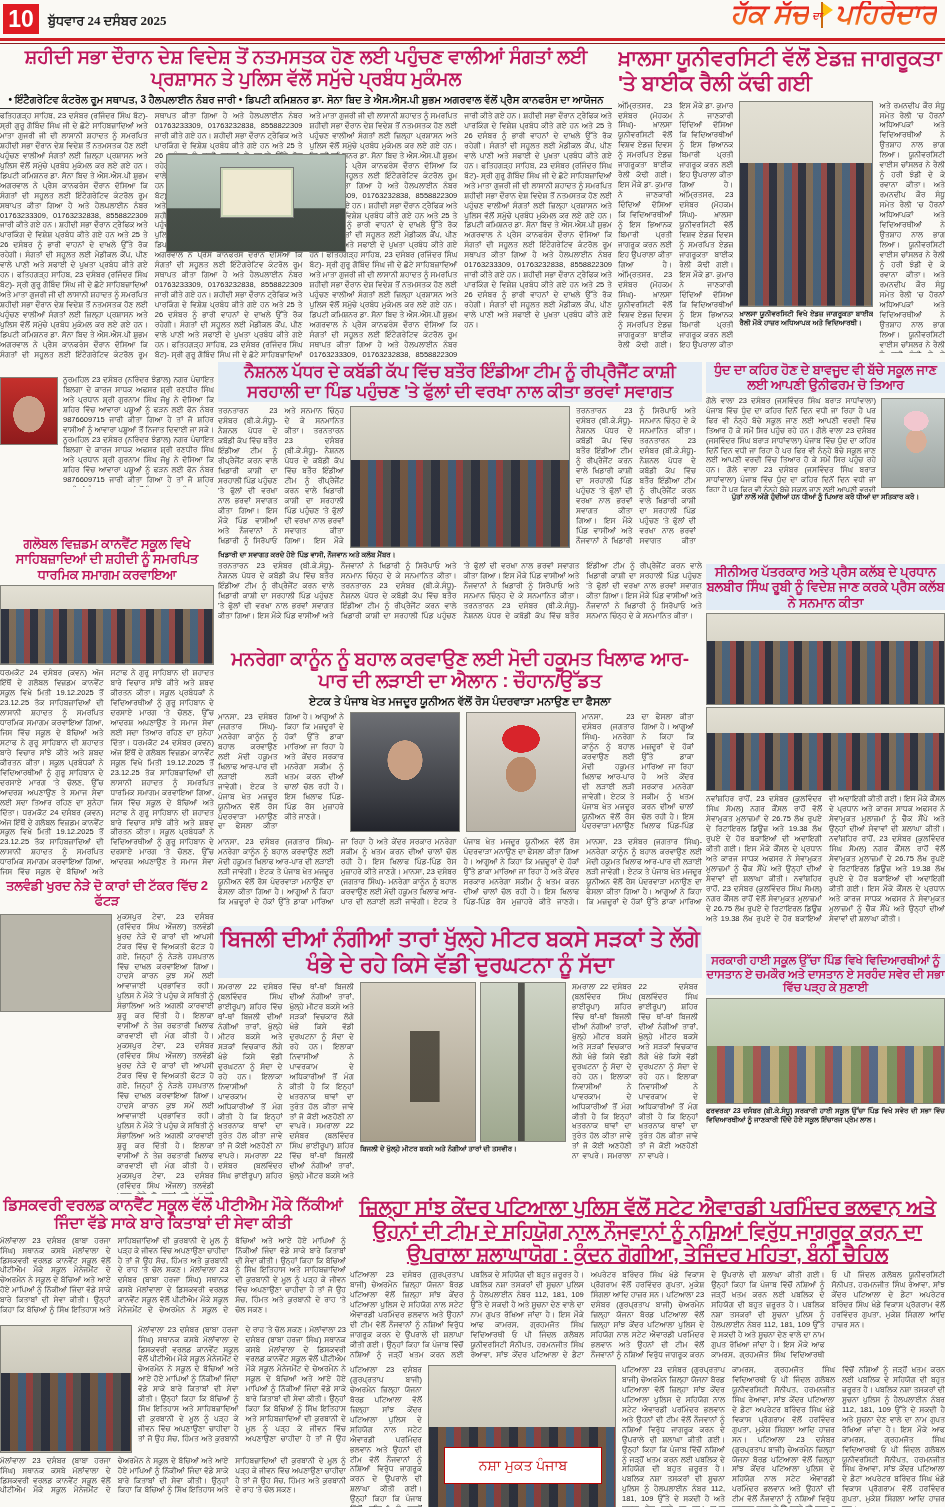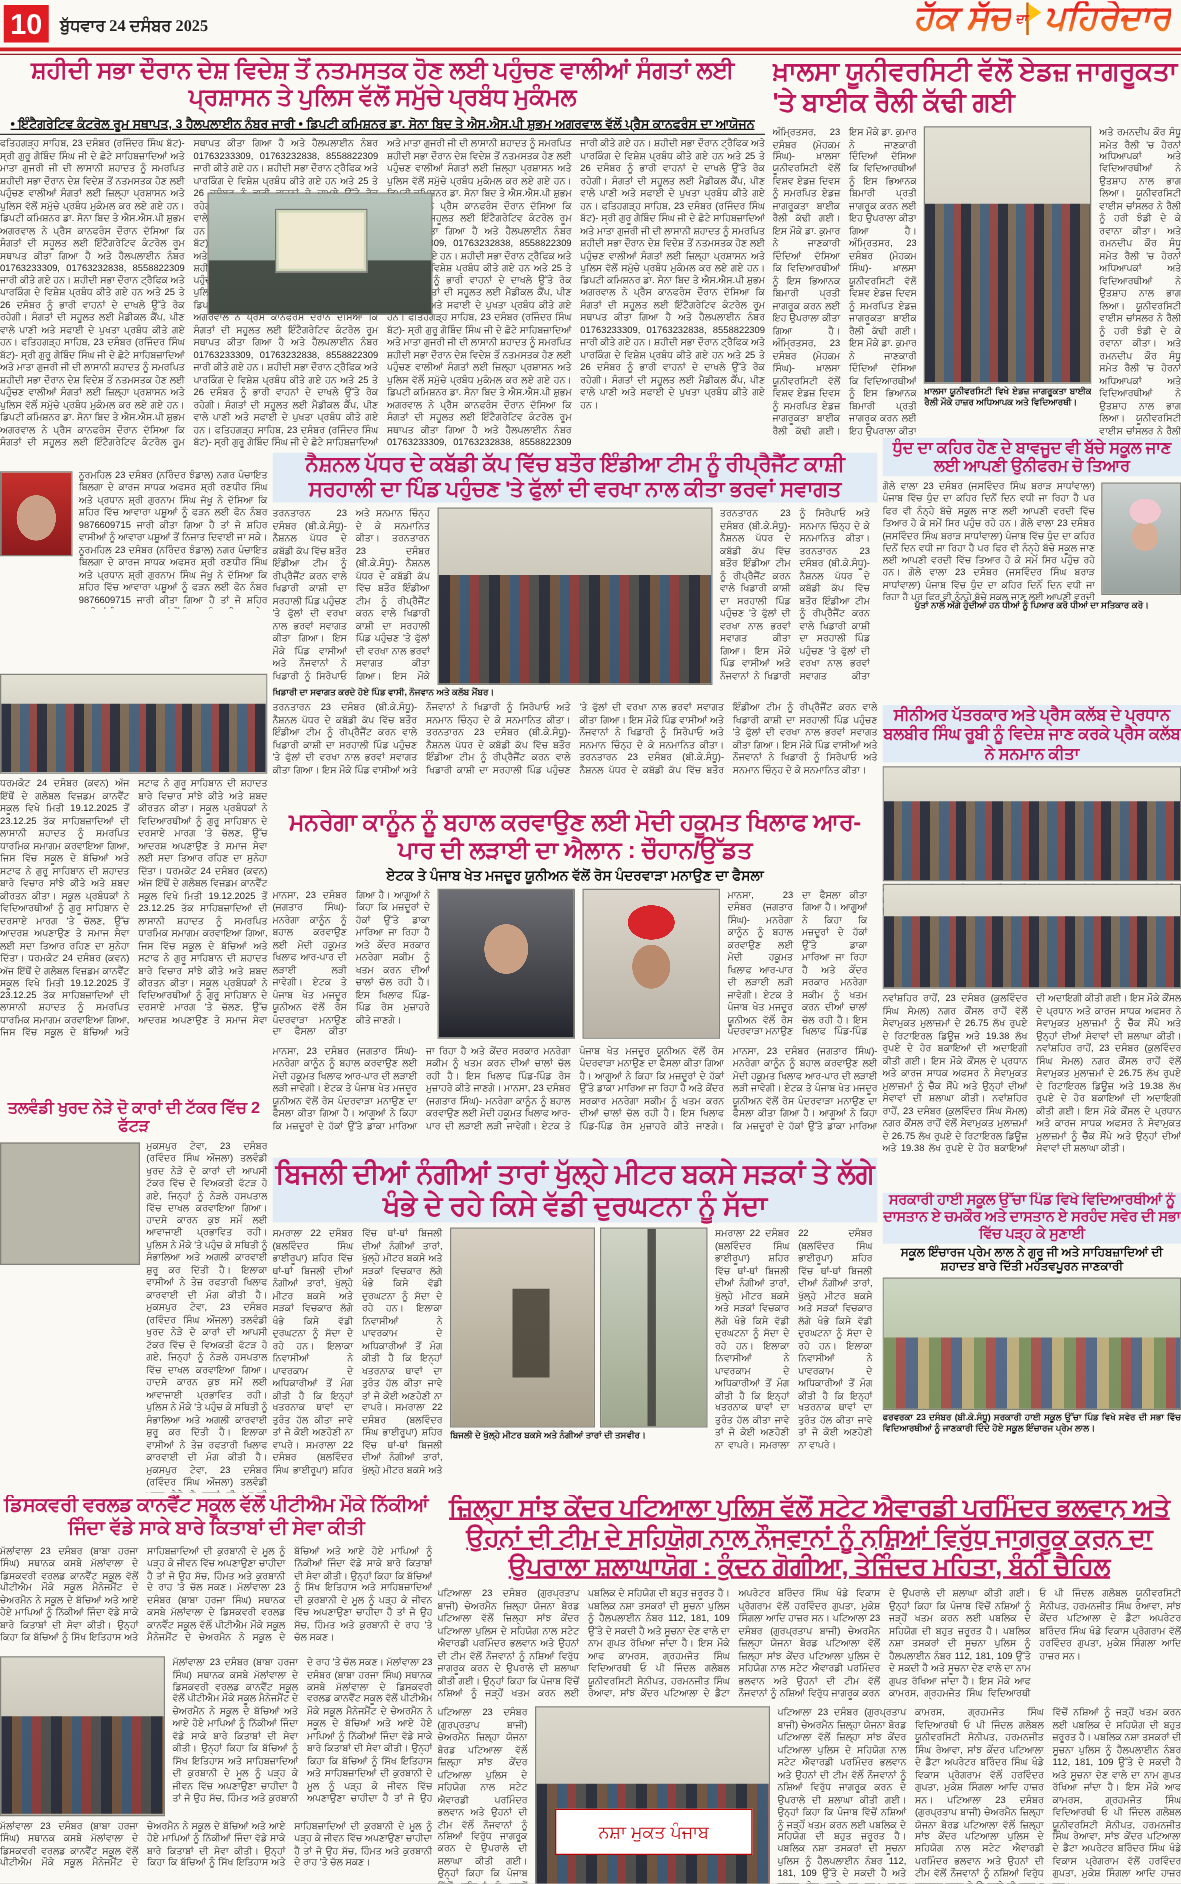--- a/index.html
+++ b/index.html
@@ -94,21 +94,21 @@
         <span class="cloth"></span>
       <span class="da">ਦਾ</span>
     </span>
     <span class="logo-grad">ਪਹਿਰੇਦਾਰ</span>
   </div>
   <div id="toprule"></div>
   <div id="toprule2"></div>
 
   <div class="art" style="left:0;top:46px;width:612px;height:320px;">
     <div class="hl" style="font-size:19px;">ਸ਼ਹੀਦੀ ਸਭਾ ਦੌਰਾਨ ਦੇਸ਼ ਵਿਦੇਸ਼ ਤੋਂ ਨਤਮਸਤਕ ਹੋਣ ਲਈ ਪਹੁੰਚਣ ਵਾਲੀਆਂ ਸੰਗਤਾਂ ਲਈ ਪ੍ਰਸ਼ਾਸਨ ਤੇ ਪੁਲਿਸ ਵੱਲੋਂ ਸਮੁੱਚੇ ਪ੍ਰਬੰਧ ਮੁਕੰਮਲ</div>
-    <div class="sub" style="font-size:10px;margin-top:3px;text-decoration:underline;">• ਇੰਟੈਗਰੇਟਿਵ ਕੰਟਰੋਲ ਰੂਮ ਸਥਾਪਤ, 3 ਹੈਲਪਲਾਈਨ ਨੰਬਰ ਜਾਰੀ • ਡਿਪਟੀ ਕਮਿਸ਼ਨਰ ਡਾ. ਸੋਨਾ ਬਿਦ ਤੇ ਐਸ.ਐਸ.ਪੀ ਸ਼ੁਭਮ ਅਗਰਵਾਲ ਵੱਲੋਂ ਪ੍ਰੈਸ ਕਾਨਫਰੰਸ ਦਾ ਆਯੋਜਨ</div>
+    <div class="sub" style="font-size:10px;margin-top:3px;">• ਇੰਟੈਗਰੇਟਿਵ ਕੰਟਰੋਲ ਰੂਮ ਸਥਾਪਤ, 3 ਹੈਲਪਲਾਈਨ ਨੰਬਰ ਜਾਰੀ • ਡਿਪਟੀ ਕਮਿਸ਼ਨਰ ਡਾ. ਸੋਨਾ ਬਿਦ ਤੇ ਐਸ.ਐਸ.ਪੀ ਸ਼ੁਭਮ ਅਗਰਵਾਲ ਵੱਲੋਂ ਪ੍ਰੈਸ ਕਾਨਫਰੰਸ ਦਾ ਆਯੋਜਨ</div>
     <div class="rule"></div>
     <div class="body cols4" style="height:272px;margin-top:2px;">ਫਤਿਹਗੜ੍ਹ ਸਾਹਿਬ, 23 ਦਸੰਬਰ (ਰਜਿੰਦਰ ਸਿੰਘ ਬੱਟ)- ਸ੍ਰੀ ਗੁਰੂ ਗੋਬਿੰਦ ਸਿੰਘ ਜੀ ਦੇ ਛੋਟੇ ਸਾਹਿਬਜ਼ਾਦਿਆਂ ਅਤੇ ਮਾਤਾ ਗੁਜਰੀ ਜੀ ਦੀ ਲਾਸਾਨੀ ਸ਼ਹਾਦਤ ਨੂੰ ਸਮਰਪਿਤ ਸ਼ਹੀਦੀ ਸਭਾ ਦੌਰਾਨ ਦੇਸ਼ ਵਿਦੇਸ਼ ਤੋਂ ਨਤਮਸਤਕ ਹੋਣ ਲਈ ਪਹੁੰਚਣ ਵਾਲੀਆਂ ਸੰਗਤਾਂ ਲਈ ਜ਼ਿਲ੍ਹਾ ਪ੍ਰਸ਼ਾਸਨ ਅਤੇ ਪੁਲਿਸ ਵੱਲੋਂ ਸਮੁੱਚੇ ਪ੍ਰਬੰਧ ਮੁਕੰਮਲ ਕਰ ਲਏ ਗਏ ਹਨ। ਡਿਪਟੀ ਕਮਿਸ਼ਨਰ ਡਾ. ਸੋਨਾ ਬਿਦ ਤੇ ਐਸ.ਐਸ.ਪੀ ਸ਼ੁਭਮ ਅਗਰਵਾਲ ਨੇ ਪ੍ਰੈਸ ਕਾਨਫਰੰਸ ਦੌਰਾਨ ਦੱਸਿਆ ਕਿ ਸੰਗਤਾਂ ਦੀ ਸਹੂਲਤ ਲਈ ਇੰਟੈਗਰੇਟਿਵ ਕੰਟਰੋਲ ਰੂਮ ਸਥਾਪਤ ਕੀਤਾ ਗਿਆ ਹੈ ਅਤੇ ਹੈਲਪਲਾਈਨ ਨੰਬਰ 01763233309, 01763232838, 8558822309 ਜਾਰੀ ਕੀਤੇ ਗਏ ਹਨ। ਸ਼ਹੀਦੀ ਸਭਾ ਦੌਰਾਨ ਟ੍ਰੈਫਿਕ ਅਤੇ ਪਾਰਕਿੰਗ ਦੇ ਵਿਸ਼ੇਸ਼ ਪ੍ਰਬੰਧ ਕੀਤੇ ਗਏ ਹਨ ਅਤੇ 25 ਤੇ 26 ਦਸੰਬਰ ਨੂੰ ਭਾਰੀ ਵਾਹਨਾਂ ਦੇ ਦਾਖਲੇ ਉੱਤੇ ਰੋਕ ਰਹੇਗੀ। ਸੰਗਤਾਂ ਦੀ ਸਹੂਲਤ ਲਈ ਮੈਡੀਕਲ ਕੈਂਪ, ਪੀਣ ਵਾਲੇ ਪਾਣੀ ਅਤੇ ਸਫਾਈ ਦੇ ਪੁਖਤਾ ਪ੍ਰਬੰਧ ਕੀਤੇ ਗਏ ਹਨ। ਫਤਿਹਗੜ੍ਹ ਸਾਹਿਬ, 23 ਦਸੰਬਰ (ਰਜਿੰਦਰ ਸਿੰਘ ਬੱਟ)- ਸ੍ਰੀ ਗੁਰੂ ਗੋਬਿੰਦ ਸਿੰਘ ਜੀ ਦੇ ਛੋਟੇ ਸਾਹਿਬਜ਼ਾਦਿਆਂ ਅਤੇ ਮਾਤਾ ਗੁਜਰੀ ਜੀ ਦੀ ਲਾਸਾਨੀ ਸ਼ਹਾਦਤ ਨੂੰ ਸਮਰਪਿਤ ਸ਼ਹੀਦੀ ਸਭਾ ਦੌਰਾਨ ਦੇਸ਼ ਵਿਦੇਸ਼ ਤੋਂ ਨਤਮਸਤਕ ਹੋਣ ਲਈ ਪਹੁੰਚਣ ਵਾਲੀਆਂ ਸੰਗਤਾਂ ਲਈ ਜ਼ਿਲ੍ਹਾ ਪ੍ਰਸ਼ਾਸਨ ਅਤੇ ਪੁਲਿਸ ਵੱਲੋਂ ਸਮੁੱਚੇ ਪ੍ਰਬੰਧ ਮੁਕੰਮਲ ਕਰ ਲਏ ਗਏ ਹਨ। ਡਿਪਟੀ ਕਮਿਸ਼ਨਰ ਡਾ. ਸੋਨਾ ਬਿਦ ਤੇ ਐਸ.ਐਸ.ਪੀ ਸ਼ੁਭਮ ਅਗਰਵਾਲ ਨੇ ਪ੍ਰੈਸ ਕਾਨਫਰੰਸ ਦੌਰਾਨ ਦੱਸਿਆ ਕਿ ਸੰਗਤਾਂ ਦੀ ਸਹੂਲਤ ਲਈ ਇੰਟੈਗਰੇਟਿਵ ਕੰਟਰੋਲ ਰੂਮ ਸਥਾਪਤ ਕੀਤਾ ਗਿਆ ਹੈ ਅਤੇ ਹੈਲਪਲਾਈਨ ਨੰਬਰ 01763233309, 01763232838, 8558822309 ਜਾਰੀ ਕੀਤੇ ਗਏ ਹਨ। ਸ਼ਹੀਦੀ ਸਭਾ ਦੌਰਾਨ ਟ੍ਰੈਫਿਕ ਅਤੇ ਪਾਰਕਿੰਗ ਦੇ ਵਿਸ਼ੇਸ਼ ਪ੍ਰਬੰਧ ਕੀਤੇ ਗਏ ਹਨ ਅਤੇ 25 ਤੇ 26 ਦਸੰਬਰ ਨੂੰ ਭਾਰੀ ਵਾਹਨਾਂ ਦੇ ਦਾਖਲੇ ਉੱਤੇ ਰੋਕ ਰਹੇਗੀ। ਸੰਗਤਾਂ ਦੀ ਸਹੂਲਤ ਲਈ ਮੈਡੀਕਲ ਕੈਂਪ, ਪੀਣ ਵਾਲੇ ਪਾਣੀ ਅਤੇ ਸਫਾਈ ਦੇ ਪੁਖਤਾ ਪ੍ਰਬੰਧ ਕੀਤੇ ਗਏ ਹਨ। ਫਤਿਹਗੜ੍ਹ ਸਾਹਿਬ, 23 ਦਸੰਬਰ (ਰਜਿੰਦਰ ਸਿੰਘ ਬੱਟ)- ਸ੍ਰੀ ਗੁਰੂ ਗੋਬਿੰਦ ਸਿੰਘ ਜੀ ਦੇ ਛੋਟੇ ਸਾਹਿਬਜ਼ਾਦਿਆਂ ਅਤੇ ਮਾਤਾ ਗੁਜਰੀ ਜੀ ਦੀ ਲਾਸਾਨੀ ਸ਼ਹਾਦਤ ਨੂੰ ਸਮਰਪਿਤ ਸ਼ਹੀਦੀ ਸਭਾ ਦੌਰਾਨ ਦੇਸ਼ ਵਿਦੇਸ਼ ਤੋਂ ਨਤਮਸਤਕ ਹੋਣ ਲਈ ਪਹੁੰਚਣ ਵਾਲੀਆਂ ਸੰਗਤਾਂ ਲਈ ਜ਼ਿਲ੍ਹਾ ਪ੍ਰਸ਼ਾਸਨ ਅਤੇ ਪੁਲਿਸ ਵੱਲੋਂ ਸਮੁੱਚੇ ਪ੍ਰਬੰਧ ਮੁਕੰਮਲ ਕਰ ਲਏ ਗਏ ਹਨ। ਡਿਪਟੀ ਕਮਿਸ਼ਨਰ ਡਾ. ਸੋਨਾ ਬਿਦ ਤੇ ਐਸ.ਐਸ.ਪੀ ਸ਼ੁਭਮ ਅਗਰਵਾਲ ਨੇ ਪ੍ਰੈਸ ਕਾਨਫਰੰਸ ਦੌਰਾਨ ਦੱਸਿਆ ਕਿ ਸੰਗਤਾਂ ਦੀ ਸਹੂਲਤ ਲਈ ਇੰਟੈਗਰੇਟਿਵ ਕੰਟਰੋਲ ਰੂਮ ਸਥਾਪਤ ਕੀਤਾ ਗਿਆ ਹੈ ਅਤੇ ਹੈਲਪਲਾਈਨ ਨੰਬਰ 01763233309, 01763232838, 8558822309 ਜਾਰੀ ਕੀਤੇ ਗਏ ਹਨ। ਸ਼ਹੀਦੀ ਸਭਾ ਦੌਰਾਨ ਟ੍ਰੈਫਿਕ ਅਤੇ ਪਾਰਕਿੰਗ ਦੇ ਵਿਸ਼ੇਸ਼ ਪ੍ਰਬੰਧ ਕੀਤੇ ਗਏ ਹਨ ਅਤੇ 25 ਤੇ 26 ਦਸੰਬਰ ਨੂੰ ਭਾਰੀ ਵਾਹਨਾਂ ਦੇ ਦਾਖਲੇ ਉੱਤੇ ਰੋਕ ਰਹੇਗੀ। ਸੰਗਤਾਂ ਦੀ ਸਹੂਲਤ ਲਈ ਮੈਡੀਕਲ ਕੈਂਪ, ਪੀਣ ਵਾਲੇ ਪਾਣੀ ਅਤੇ ਸਫਾਈ ਦੇ ਪੁਖਤਾ ਪ੍ਰਬੰਧ ਕੀਤੇ ਗਏ ਹਨ। ਫਤਿਹਗੜ੍ਹ ਸਾਹਿਬ, 23 ਦਸੰਬਰ (ਰਜਿੰਦਰ ਸਿੰਘ ਬੱਟ)- ਸ੍ਰੀ ਗੁਰੂ ਗੋਬਿੰਦ ਸਿੰਘ ਜੀ ਦੇ ਛੋਟੇ ਸਾਹਿਬਜ਼ਾਦਿਆਂ ਅਤੇ ਮਾਤਾ ਗੁਜਰੀ ਜੀ ਦੀ ਲਾਸਾਨੀ ਸ਼ਹਾਦਤ ਨੂੰ ਸਮਰਪਿਤ ਸ਼ਹੀਦੀ ਸਭਾ ਦੌਰਾਨ ਦੇਸ਼ ਵਿਦੇਸ਼ ਤੋਂ ਨਤਮਸਤਕ ਹੋਣ ਲਈ ਪਹੁੰਚਣ ਵਾਲੀਆਂ ਸੰਗਤਾਂ ਲਈ ਜ਼ਿਲ੍ਹਾ ਪ੍ਰਸ਼ਾਸਨ ਅਤੇ ਪੁਲਿਸ ਵੱਲੋਂ ਸਮੁੱਚੇ ਪ੍ਰਬੰਧ ਮੁਕੰਮਲ ਕਰ ਲਏ ਗਏ ਹਨ। ਡਿਪਟੀ ਕਮਿਸ਼ਨਰ ਡਾ. ਸੋਨਾ ਬਿਦ ਤੇ ਐਸ.ਐਸ.ਪੀ ਸ਼ੁਭਮ ਅਗਰਵਾਲ ਨੇ ਪ੍ਰੈਸ ਕਾਨਫਰੰਸ ਦੌਰਾਨ ਦੱਸਿਆ ਕਿ ਸੰਗਤਾਂ ਦੀ ਸਹੂਲਤ ਲਈ ਇੰਟੈਗਰੇਟਿਵ ਕੰਟਰੋਲ ਰੂਮ ਸਥਾਪਤ ਕੀਤਾ ਗਿਆ ਹੈ ਅਤੇ ਹੈਲਪਲਾਈਨ ਨੰਬਰ 01763233309, 01763232838, 8558822309 ਜਾਰੀ ਕੀਤੇ ਗਏ ਹਨ। ਸ਼ਹੀਦੀ ਸਭਾ ਦੌਰਾਨ ਟ੍ਰੈਫਿਕ ਅਤੇ ਪਾਰਕਿੰਗ ਦੇ ਵਿਸ਼ੇਸ਼ ਪ੍ਰਬੰਧ ਕੀਤੇ ਗਏ ਹਨ ਅਤੇ 25 ਤੇ 26 ਦਸੰਬਰ ਨੂੰ ਭਾਰੀ ਵਾਹਨਾਂ ਦੇ ਦਾਖਲੇ ਉੱਤੇ ਰੋਕ ਰਹੇਗੀ। ਸੰਗਤਾਂ ਦੀ ਸਹੂਲਤ ਲਈ ਮੈਡੀਕਲ ਕੈਂਪ, ਪੀਣ ਵਾਲੇ ਪਾਣੀ ਅਤੇ ਸਫਾਈ ਦੇ ਪੁਖਤਾ ਪ੍ਰਬੰਧ ਕੀਤੇ ਗਏ ਹਨ। ਫਤਿਹਗੜ੍ਹ ਸਾਹਿਬ, 23 ਦਸੰਬਰ (ਰਜਿੰਦਰ ਸਿੰਘ ਬੱਟ)- ਸ੍ਰੀ ਗੁਰੂ ਗੋਬਿੰਦ ਸਿੰਘ ਜੀ ਦੇ ਛੋਟੇ ਸਾਹਿਬਜ਼ਾਦਿਆਂ ਅਤੇ ਮਾਤਾ ਗੁਜਰੀ ਜੀ ਦੀ ਲਾਸਾਨੀ ਸ਼ਹਾਦਤ ਨੂੰ ਸਮਰਪਿਤ ਸ਼ਹੀਦੀ ਸਭਾ ਦੌਰਾਨ ਦੇਸ਼ ਵਿਦੇਸ਼ ਤੋਂ ਨਤਮਸਤਕ ਹੋਣ ਲਈ ਪਹੁੰਚਣ ਵਾਲੀਆਂ ਸੰਗਤਾਂ ਲਈ ਜ਼ਿਲ੍ਹਾ ਪ੍ਰਸ਼ਾਸਨ ਅਤੇ ਪੁਲਿਸ ਵੱਲੋਂ ਸਮੁੱਚੇ ਪ੍ਰਬੰਧ ਮੁਕੰਮਲ ਕਰ ਲਏ ਗਏ ਹਨ। ਡਿਪਟੀ ਕਮਿਸ਼ਨਰ ਡਾ. ਸੋਨਾ ਬਿਦ ਤੇ ਐਸ.ਐਸ.ਪੀ ਸ਼ੁਭਮ ਅਗਰਵਾਲ ਨੇ ਪ੍ਰੈਸ ਕਾਨਫਰੰਸ ਦੌਰਾਨ ਦੱਸਿਆ ਕਿ ਸੰਗਤਾਂ ਦੀ ਸਹੂਲਤ ਲਈ ਇੰਟੈਗਰੇਟਿਵ ਕੰਟਰੋਲ ਰੂਮ ਸਥਾਪਤ ਕੀਤਾ ਗਿਆ ਹੈ ਅਤੇ ਹੈਲਪਲਾਈਨ ਨੰਬਰ 01763233309, 01763232838, 8558822309 ਜਾਰੀ ਕੀਤੇ ਗਏ ਹਨ। ਸ਼ਹੀਦੀ ਸਭਾ ਦੌਰਾਨ ਟ੍ਰੈਫਿਕ ਅਤੇ ਪਾਰਕਿੰਗ ਦੇ ਵਿਸ਼ੇਸ਼ ਪ੍ਰਬੰਧ ਕੀਤੇ ਗਏ ਹਨ ਅਤੇ 25 ਤੇ 26 ਦਸੰਬਰ ਨੂੰ ਭਾਰੀ ਵਾਹਨਾਂ ਦੇ ਦਾਖਲੇ ਉੱਤੇ ਰੋਕ ਰਹੇਗੀ। ਸੰਗਤਾਂ ਦੀ ਸਹੂਲਤ ਲਈ ਮੈਡੀਕਲ ਕੈਂਪ, ਪੀਣ ਵਾਲੇ ਪਾਣੀ ਅਤੇ ਸਫਾਈ ਦੇ ਪੁਖਤਾ ਪ੍ਰਬੰਧ ਕੀਤੇ ਗਏ ਹਨ। ਫਤਿਹਗੜ੍ਹ ਸਾਹਿਬ, 23 ਦਸੰਬਰ (ਰਜਿੰਦਰ ਸਿੰਘ ਬੱਟ)- ਸ੍ਰੀ ਗੁਰੂ ਗੋਬਿੰਦ ਸਿੰਘ ਜੀ ਦੇ ਛੋਟੇ ਸਾਹਿਬਜ਼ਾਦਿਆਂ ਅਤੇ ਮਾਤਾ ਗੁਜਰੀ ਜੀ ਦੀ ਲਾਸਾਨੀ ਸ਼ਹਾਦਤ ਨੂੰ ਸਮਰਪਿਤ ਸ਼ਹੀਦੀ ਸਭਾ ਦੌਰਾਨ ਦੇਸ਼ ਵਿਦੇਸ਼ ਤੋਂ ਨਤਮਸਤਕ ਹੋਣ ਲਈ ਪਹੁੰਚਣ ਵਾਲੀਆਂ ਸੰਗਤਾਂ ਲਈ ਜ਼ਿਲ੍ਹਾ ਪ੍ਰਸ਼ਾਸਨ ਅਤੇ ਪੁਲਿਸ ਵੱਲੋਂ ਸਮੁੱਚੇ ਪ੍ਰਬੰਧ ਮੁਕੰਮਲ ਕਰ ਲਏ ਗਏ ਹਨ। ਡਿਪਟੀ ਕਮਿਸ਼ਨਰ ਡਾ. ਸੋਨਾ ਬਿਦ ਤੇ ਐਸ.ਐਸ.ਪੀ ਸ਼ੁਭਮ ਅਗਰਵਾਲ ਨੇ ਪ੍ਰੈਸ ਕਾਨਫਰੰਸ ਦੌਰਾਨ ਦੱਸਿਆ ਕਿ ਸੰਗਤਾਂ ਦੀ ਸਹੂਲਤ ਲਈ ਇੰਟੈਗਰੇਟਿਵ ਕੰਟਰੋਲ ਰੂਮ ਸਥਾਪਤ ਕੀਤਾ ਗਿਆ ਹੈ ਅਤੇ ਹੈਲਪਲਾਈਨ ਨੰਬਰ 01763233309, 01763232838, 8558822309 ਜਾਰੀ ਕੀਤੇ ਗਏ ਹਨ। ਸ਼ਹੀਦੀ ਸਭਾ ਦੌਰਾਨ ਟ੍ਰੈਫਿਕ ਅਤੇ ਪਾਰਕਿੰਗ ਦੇ ਵਿਸ਼ੇਸ਼ ਪ੍ਰਬੰਧ ਕੀਤੇ ਗਏ ਹਨ ਅਤੇ 25 ਤੇ 26 ਦਸੰਬਰ ਨੂੰ ਭਾਰੀ ਵਾਹਨਾਂ ਦੇ ਦਾਖਲੇ ਉੱਤੇ ਰੋਕ ਰਹੇਗੀ। ਸੰਗਤਾਂ ਦੀ ਸਹੂਲਤ ਲਈ ਮੈਡੀਕਲ ਕੈਂਪ, ਪੀਣ ਵਾਲੇ ਪਾਣੀ ਅਤੇ ਸਫਾਈ ਦੇ ਪੁਖਤਾ ਪ੍ਰਬੰਧ ਕੀਤੇ ਗਏ ਹਨ।</div>
     <div class="photo ph-press" style="position:absolute;left:166px;top:108px;width:180px;height:98px;">
         <div class="mapbox"></div>
       </div>
   </div>
 
   <div class="art" style="left:618px;top:46px;width:327px;height:322px;">
     <div class="hl" style="font-size:21px;text-align:left;">ਖ਼ਾਲਸਾ ਯੂਨੀਵਰਸਿਟੀ ਵੱਲੋਂ ਏਡਜ਼ ਜਾਗਰੂਕਤਾ 'ਤੇ ਬਾਈਕ ਰੈਲੀ ਕੱਢੀ ਗਈ</div>
     <div class="row" style="margin-top:5px;">
@@ -132,36 +132,37 @@
     <div class="hl blue" style="font-size:17px;">ਨੈਸ਼ਨਲ ਪੱਧਰ ਦੇ ਕਬੱਡੀ ਕੱਪ ਵਿੱਚ ਬਤੌਰ ਇੰਡੀਆ ਟੀਮ ਨੂੰ ਰੀਪ੍ਰੈਜੈਂਟ ਕਾਸ਼ੀ ਸਰਹਾਲੀ ਦਾ ਪਿੰਡ ਪਹੁੰਚਣ 'ਤੇ ਫੁੱਲਾਂ ਦੀ ਵਰਖਾ ਨਾਲ ਕੀਤਾ ਭਰਵਾਂ ਸਵਾਗਤ</div>
     <div class="row" style="margin-top:4px;">
       <div class="body cols2" style="width:126px;height:142px;">ਤਰਨਤਾਰਨ 23 ਦਸੰਬਰ (ਬੀ.ਕੇ.ਸੰਧੂ)- ਨੈਸ਼ਨਲ ਪੱਧਰ ਦੇ ਕਬੱਡੀ ਕੱਪ ਵਿੱਚ ਬਤੌਰ ਇੰਡੀਆ ਟੀਮ ਨੂੰ ਰੀਪ੍ਰੈਜੈਂਟ ਕਰਨ ਵਾਲੇ ਖਿਡਾਰੀ ਕਾਸ਼ੀ ਦਾ ਸਰਹਾਲੀ ਪਿੰਡ ਪਹੁੰਚਣ 'ਤੇ ਫੁੱਲਾਂ ਦੀ ਵਰਖਾ ਨਾਲ ਭਰਵਾਂ ਸਵਾਗਤ ਕੀਤਾ ਗਿਆ। ਇਸ ਮੌਕੇ ਪਿੰਡ ਵਾਸੀਆਂ ਅਤੇ ਨੌਜਵਾਨਾਂ ਨੇ ਖਿਡਾਰੀ ਨੂੰ ਸਿਰੋਪਾਓ ਅਤੇ ਸਨਮਾਨ ਚਿੰਨ੍ਹ ਦੇ ਕੇ ਸਨਮਾਨਿਤ ਕੀਤਾ। ਤਰਨਤਾਰਨ 23 ਦਸੰਬਰ (ਬੀ.ਕੇ.ਸੰਧੂ)- ਨੈਸ਼ਨਲ ਪੱਧਰ ਦੇ ਕਬੱਡੀ ਕੱਪ ਵਿੱਚ ਬਤੌਰ ਇੰਡੀਆ ਟੀਮ ਨੂੰ ਰੀਪ੍ਰੈਜੈਂਟ ਕਰਨ ਵਾਲੇ ਖਿਡਾਰੀ ਕਾਸ਼ੀ ਦਾ ਸਰਹਾਲੀ ਪਿੰਡ ਪਹੁੰਚਣ 'ਤੇ ਫੁੱਲਾਂ ਦੀ ਵਰਖਾ ਨਾਲ ਭਰਵਾਂ ਸਵਾਗਤ ਕੀਤਾ ਗਿਆ। ਇਸ ਮੌਕੇ ਪਿੰਡ ਵਾਸੀਆਂ ਅਤੇ ਨੌਜਵਾਨਾਂ ਨੇ ਖਿਡਾਰੀ ਨੂੰ ਸਿਰੋਪਾਓ ਅਤੇ ਸਨਮਾਨ ਚਿੰਨ੍ਹ ਦੇ ਕੇ ਸਨਮਾਨਿਤ ਕੀਤਾ।</div>
       <div class="photo ph-crowd" style="width:220px;height:142px;"></div>
       <div class="body cols2" style="width:120px;height:142px;">ਤਰਨਤਾਰਨ 23 ਦਸੰਬਰ (ਬੀ.ਕੇ.ਸੰਧੂ)- ਨੈਸ਼ਨਲ ਪੱਧਰ ਦੇ ਕਬੱਡੀ ਕੱਪ ਵਿੱਚ ਬਤੌਰ ਇੰਡੀਆ ਟੀਮ ਨੂੰ ਰੀਪ੍ਰੈਜੈਂਟ ਕਰਨ ਵਾਲੇ ਖਿਡਾਰੀ ਕਾਸ਼ੀ ਦਾ ਸਰਹਾਲੀ ਪਿੰਡ ਪਹੁੰਚਣ 'ਤੇ ਫੁੱਲਾਂ ਦੀ ਵਰਖਾ ਨਾਲ ਭਰਵਾਂ ਸਵਾਗਤ ਕੀਤਾ ਗਿਆ। ਇਸ ਮੌਕੇ ਪਿੰਡ ਵਾਸੀਆਂ ਅਤੇ ਨੌਜਵਾਨਾਂ ਨੇ ਖਿਡਾਰੀ ਨੂੰ ਸਿਰੋਪਾਓ ਅਤੇ ਸਨਮਾਨ ਚਿੰਨ੍ਹ ਦੇ ਕੇ ਸਨਮਾਨਿਤ ਕੀਤਾ। ਤਰਨਤਾਰਨ 23 ਦਸੰਬਰ (ਬੀ.ਕੇ.ਸੰਧੂ)- ਨੈਸ਼ਨਲ ਪੱਧਰ ਦੇ ਕਬੱਡੀ ਕੱਪ ਵਿੱਚ ਬਤੌਰ ਇੰਡੀਆ ਟੀਮ ਨੂੰ ਰੀਪ੍ਰੈਜੈਂਟ ਕਰਨ ਵਾਲੇ ਖਿਡਾਰੀ ਕਾਸ਼ੀ ਦਾ ਸਰਹਾਲੀ ਪਿੰਡ ਪਹੁੰਚਣ 'ਤੇ ਫੁੱਲਾਂ ਦੀ ਵਰਖਾ ਨਾਲ ਭਰਵਾਂ ਸਵਾਗਤ ਕੀਤਾ ਗਿਆ। ਇਸ ਮੌਕੇ ਪਿੰਡ ਵਾਸੀਆਂ ਅਤੇ ਨੌਜਵਾਨਾਂ ਨੇ ਖਿਡਾਰੀ ਨੂੰ ਸਿਰੋਪਾਓ ਅਤੇ ਸਨਮਾਨ ਚਿੰਨ੍ਹ ਦੇ ਕੇ ਸਨਮਾਨਿਤ ਕੀਤਾ।</div>
     </div>
     <div class="cap" style="margin-top:2px;">ਖਿਡਾਰੀ ਦਾ ਸਵਾਗਤ ਕਰਦੇ ਹੋਏ ਪਿੰਡ ਵਾਸੀ, ਨੌਜਵਾਨ ਅਤੇ ਕਲੱਬ ਮੈਂਬਰ।</div>
     <div class="body cols4" style="height:72px;margin-top:2px;">ਤਰਨਤਾਰਨ 23 ਦਸੰਬਰ (ਬੀ.ਕੇ.ਸੰਧੂ)- ਨੈਸ਼ਨਲ ਪੱਧਰ ਦੇ ਕਬੱਡੀ ਕੱਪ ਵਿੱਚ ਬਤੌਰ ਇੰਡੀਆ ਟੀਮ ਨੂੰ ਰੀਪ੍ਰੈਜੈਂਟ ਕਰਨ ਵਾਲੇ ਖਿਡਾਰੀ ਕਾਸ਼ੀ ਦਾ ਸਰਹਾਲੀ ਪਿੰਡ ਪਹੁੰਚਣ 'ਤੇ ਫੁੱਲਾਂ ਦੀ ਵਰਖਾ ਨਾਲ ਭਰਵਾਂ ਸਵਾਗਤ ਕੀਤਾ ਗਿਆ। ਇਸ ਮੌਕੇ ਪਿੰਡ ਵਾਸੀਆਂ ਅਤੇ ਨੌਜਵਾਨਾਂ ਨੇ ਖਿਡਾਰੀ ਨੂੰ ਸਿਰੋਪਾਓ ਅਤੇ ਸਨਮਾਨ ਚਿੰਨ੍ਹ ਦੇ ਕੇ ਸਨਮਾਨਿਤ ਕੀਤਾ। ਤਰਨਤਾਰਨ 23 ਦਸੰਬਰ (ਬੀ.ਕੇ.ਸੰਧੂ)- ਨੈਸ਼ਨਲ ਪੱਧਰ ਦੇ ਕਬੱਡੀ ਕੱਪ ਵਿੱਚ ਬਤੌਰ ਇੰਡੀਆ ਟੀਮ ਨੂੰ ਰੀਪ੍ਰੈਜੈਂਟ ਕਰਨ ਵਾਲੇ ਖਿਡਾਰੀ ਕਾਸ਼ੀ ਦਾ ਸਰਹਾਲੀ ਪਿੰਡ ਪਹੁੰਚਣ 'ਤੇ ਫੁੱਲਾਂ ਦੀ ਵਰਖਾ ਨਾਲ ਭਰਵਾਂ ਸਵਾਗਤ ਕੀਤਾ ਗਿਆ। ਇਸ ਮੌਕੇ ਪਿੰਡ ਵਾਸੀਆਂ ਅਤੇ ਨੌਜਵਾਨਾਂ ਨੇ ਖਿਡਾਰੀ ਨੂੰ ਸਿਰੋਪਾਓ ਅਤੇ ਸਨਮਾਨ ਚਿੰਨ੍ਹ ਦੇ ਕੇ ਸਨਮਾਨਿਤ ਕੀਤਾ। ਤਰਨਤਾਰਨ 23 ਦਸੰਬਰ (ਬੀ.ਕੇ.ਸੰਧੂ)- ਨੈਸ਼ਨਲ ਪੱਧਰ ਦੇ ਕਬੱਡੀ ਕੱਪ ਵਿੱਚ ਬਤੌਰ ਇੰਡੀਆ ਟੀਮ ਨੂੰ ਰੀਪ੍ਰੈਜੈਂਟ ਕਰਨ ਵਾਲੇ ਖਿਡਾਰੀ ਕਾਸ਼ੀ ਦਾ ਸਰਹਾਲੀ ਪਿੰਡ ਪਹੁੰਚਣ 'ਤੇ ਫੁੱਲਾਂ ਦੀ ਵਰਖਾ ਨਾਲ ਭਰਵਾਂ ਸਵਾਗਤ ਕੀਤਾ ਗਿਆ। ਇਸ ਮੌਕੇ ਪਿੰਡ ਵਾਸੀਆਂ ਅਤੇ ਨੌਜਵਾਨਾਂ ਨੇ ਖਿਡਾਰੀ ਨੂੰ ਸਿਰੋਪਾਓ ਅਤੇ ਸਨਮਾਨ ਚਿੰਨ੍ਹ ਦੇ ਕੇ ਸਨਮਾਨਿਤ ਕੀਤਾ।</div>
   </div>
 
-  <div class="art" style="left:706px;top:350px;width:239px;height:158px;">
+  <div class="art" style="left:706px;top:362px;width:239px;height:158px;">
     <div class="hl blue" style="font-size:13px;">ਧੁੰਦ ਦਾ ਕਹਿਰ ਹੋਣ ਦੇ ਬਾਵਜੂਦ ਵੀ ਬੱਚੇ ਸਕੂਲ ਜਾਣ ਲਈ ਆਪਣੀ ਉਨੀਫਰਮ ਚੋ ਤਿਆਰ</div>
     <div style="margin-top:3px;">
       <div class="photo ph-child" style="float:right;width:64px;height:90px;margin:2px 0 2px 5px;"></div>
       <div class="body" style="height:96px;">ਗੋਲੇ ਵਾਲਾ 23 ਦਸੰਬਰ (ਜਸਵਿੰਦਰ ਸਿੰਘ ਬਰਾੜ ਸਾਧਾਂਵਾਲਾ) ਪੰਜਾਬ ਵਿੱਚ ਧੁੰਦ ਦਾ ਕਹਿਰ ਦਿਨੋਂ ਦਿਨ ਵਧੀ ਜਾ ਰਿਹਾ ਹੈ ਪਰ ਫਿਰ ਵੀ ਨੰਨ੍ਹੇ ਬੱਚੇ ਸਕੂਲ ਜਾਣ ਲਈ ਆਪਣੀ ਵਰਦੀ ਵਿੱਚ ਤਿਆਰ ਹੋ ਕੇ ਸਮੇਂ ਸਿਰ ਪਹੁੰਚ ਰਹੇ ਹਨ। ਗੋਲੇ ਵਾਲਾ 23 ਦਸੰਬਰ (ਜਸਵਿੰਦਰ ਸਿੰਘ ਬਰਾੜ ਸਾਧਾਂਵਾਲਾ) ਪੰਜਾਬ ਵਿੱਚ ਧੁੰਦ ਦਾ ਕਹਿਰ ਦਿਨੋਂ ਦਿਨ ਵਧੀ ਜਾ ਰਿਹਾ ਹੈ ਪਰ ਫਿਰ ਵੀ ਨੰਨ੍ਹੇ ਬੱਚੇ ਸਕੂਲ ਜਾਣ ਲਈ ਆਪਣੀ ਵਰਦੀ ਵਿੱਚ ਤਿਆਰ ਹੋ ਕੇ ਸਮੇਂ ਸਿਰ ਪਹੁੰਚ ਰਹੇ ਹਨ। ਗੋਲੇ ਵਾਲਾ 23 ਦਸੰਬਰ (ਜਸਵਿੰਦਰ ਸਿੰਘ ਬਰਾੜ ਸਾਧਾਂਵਾਲਾ) ਪੰਜਾਬ ਵਿੱਚ ਧੁੰਦ ਦਾ ਕਹਿਰ ਦਿਨੋਂ ਦਿਨ ਵਧੀ ਜਾ ਰਿਹਾ ਹੈ ਪਰ ਫਿਰ ਵੀ ਨੰਨ੍ਹੇ ਬੱਚੇ ਸਕੂਲ ਜਾਣ ਲਈ ਆਪਣੀ ਵਰਦੀ ਵਿੱਚ ਤਿਆਰ ਹੋ ਕੇ ਸਮੇਂ ਸਿਰ ਪਹੁੰਚ ਰਹੇ ਹਨ।</div>
     </div>
     <div class="cap" style="text-align:center;">ਪੁੱਤਾਂ ਨਾਲੋਂ ਅੱਗੇ ਹੁੰਦੀਆਂ ਹਨ ਧੀਆਂ ਨੂੰ ਪਿਆਰ ਕਰੋ ਧੀਆਂ ਦਾ ਸਤਿਕਾਰ ਕਰੋ।</div>
   </div>
 
   <div class="art" style="left:706px;top:524px;width:239px;height:178px;margin-top:40px;">
     <div class="hl blue" style="font-size:13px;">ਸੀਨੀਅਰ ਪੱਤਰਕਾਰ ਅਤੇ ਪ੍ਰੈਸ ਕਲੱਬ ਦੇ ਪ੍ਰਧਾਨ ਬਲਬੀਰ ਸਿੰਘ ਰੂਬੀ ਨੂੰ ਵਿਦੇਸ਼ ਜਾਣ ਕਰਕੇ ਪ੍ਰੈਸ ਕਲੱਬ ਨੇ ਸਨਮਾਨ ਕੀਤਾ</div>
     <div class="photo ph-wall-group" style="width:239px;height:92px;margin-top:3px;"></div>
     <div class="cap" style="margin-top:2px;height:40px;">ਨਵਾਂ ਸ਼ਹਿਰ ਰਾਹੋਂ 23 ਦਸੰਬਰ (ਕੁਲਵਿੰਦਰ ਸਿੰਘ ਸੋਮਲ) ਅੱਜ ਸੀਨੀਅਰ ਪੱਤਰਕਾਰ ਅਤੇ ਪ੍ਰੈਸ ਕਲੱਬ ਦੇ ਪ੍ਰਧਾਨ ਬਲਬੀਰ ਸਿੰਘ ਰੂਬੀ ਨੂੰ ਵਿਦੇਸ਼ ਜਾਣ ਕਾਰਨ ਪ੍ਰੈਸ ਕਲੱਬ ਦੇ ਮੈਂਬਰਾਂ ਵੱਲੋਂ ਸਨਮਾਨ ਚਿੰਨ੍ਹ ਦੇ ਕੇ ਸਨਮਾਨਿਤ ਕੀਤਾ ਗਿਆ।</div>
   </div>
 
   <div class="art" style="left:0;top:536px;width:214px;height:340px;">
+    <div class="hl" style="font-size:13px;">ਗਲੋਬਲ ਵਿਜ਼ਡਮ ਕਾਨਵੈਂਟ ਸਕੂਲ ਵਿਖੇ ਸਾਹਿਬਜ਼ਾਦਿਆਂ ਦੀ ਸ਼ਹੀਦੀ ਨੂੰ ਸਮਰਪਿਤ ਧਾਰਮਿਕ ਸਮਾਗਮ ਕਰਵਾਇਆ</div>
     <div class="photo ph-wall-group" style="width:214px;height:80px;margin-top:3px;"></div>
     <div class="body cols2" style="height:212px;margin-top:3px;">ਧਰਮਕੋਟ 24 ਦਸੰਬਰ (ਕਵਨ) ਅੱਜ ਇੱਥੋਂ ਦੇ ਗਲੋਬਲ ਵਿਜ਼ਡਮ ਕਾਨਵੈਂਟ ਸਕੂਲ ਵਿਖੇ ਮਿਤੀ 19.12.2025 ਤੋਂ 23.12.25 ਤੱਕ ਸਾਹਿਬਜ਼ਾਦਿਆਂ ਦੀ ਲਾਸਾਨੀ ਸ਼ਹਾਦਤ ਨੂੰ ਸਮਰਪਿਤ ਧਾਰਮਿਕ ਸਮਾਗਮ ਕਰਵਾਇਆ ਗਿਆ, ਜਿਸ ਵਿੱਚ ਸਕੂਲ ਦੇ ਬੱਚਿਆਂ ਅਤੇ ਸਟਾਫ ਨੇ ਗੁਰੂ ਸਾਹਿਬਾਨ ਦੀ ਸ਼ਹਾਦਤ ਬਾਰੇ ਵਿਚਾਰ ਸਾਂਝੇ ਕੀਤੇ ਅਤੇ ਸ਼ਬਦ ਕੀਰਤਨ ਕੀਤਾ। ਸਕੂਲ ਪ੍ਰਬੰਧਕਾਂ ਨੇ ਵਿਦਿਆਰਥੀਆਂ ਨੂੰ ਗੁਰੂ ਸਾਹਿਬਾਨ ਦੇ ਦਰਸਾਏ ਮਾਰਗ 'ਤੇ ਚੱਲਣ, ਉੱਚ ਆਦਰਸ਼ ਅਪਣਾਉਣ ਤੇ ਸਮਾਜ ਸੇਵਾ ਲਈ ਸਦਾ ਤਿਆਰ ਰਹਿਣ ਦਾ ਸੁਨੇਹਾ ਦਿੱਤਾ। ਧਰਮਕੋਟ 24 ਦਸੰਬਰ (ਕਵਨ) ਅੱਜ ਇੱਥੋਂ ਦੇ ਗਲੋਬਲ ਵਿਜ਼ਡਮ ਕਾਨਵੈਂਟ ਸਕੂਲ ਵਿਖੇ ਮਿਤੀ 19.12.2025 ਤੋਂ 23.12.25 ਤੱਕ ਸਾਹਿਬਜ਼ਾਦਿਆਂ ਦੀ ਲਾਸਾਨੀ ਸ਼ਹਾਦਤ ਨੂੰ ਸਮਰਪਿਤ ਧਾਰਮਿਕ ਸਮਾਗਮ ਕਰਵਾਇਆ ਗਿਆ, ਜਿਸ ਵਿੱਚ ਸਕੂਲ ਦੇ ਬੱਚਿਆਂ ਅਤੇ ਸਟਾਫ ਨੇ ਗੁਰੂ ਸਾਹਿਬਾਨ ਦੀ ਸ਼ਹਾਦਤ ਬਾਰੇ ਵਿਚਾਰ ਸਾਂਝੇ ਕੀਤੇ ਅਤੇ ਸ਼ਬਦ ਕੀਰਤਨ ਕੀਤਾ। ਸਕੂਲ ਪ੍ਰਬੰਧਕਾਂ ਨੇ ਵਿਦਿਆਰਥੀਆਂ ਨੂੰ ਗੁਰੂ ਸਾਹਿਬਾਨ ਦੇ ਦਰਸਾਏ ਮਾਰਗ 'ਤੇ ਚੱਲਣ, ਉੱਚ ਆਦਰਸ਼ ਅਪਣਾਉਣ ਤੇ ਸਮਾਜ ਸੇਵਾ ਲਈ ਸਦਾ ਤਿਆਰ ਰਹਿਣ ਦਾ ਸੁਨੇਹਾ ਦਿੱਤਾ। ਧਰਮਕੋਟ 24 ਦਸੰਬਰ (ਕਵਨ) ਅੱਜ ਇੱਥੋਂ ਦੇ ਗਲੋਬਲ ਵਿਜ਼ਡਮ ਕਾਨਵੈਂਟ ਸਕੂਲ ਵਿਖੇ ਮਿਤੀ 19.12.2025 ਤੋਂ 23.12.25 ਤੱਕ ਸਾਹਿਬਜ਼ਾਦਿਆਂ ਦੀ ਲਾਸਾਨੀ ਸ਼ਹਾਦਤ ਨੂੰ ਸਮਰਪਿਤ ਧਾਰਮਿਕ ਸਮਾਗਮ ਕਰਵਾਇਆ ਗਿਆ, ਜਿਸ ਵਿੱਚ ਸਕੂਲ ਦੇ ਬੱਚਿਆਂ ਅਤੇ ਸਟਾਫ ਨੇ ਗੁਰੂ ਸਾਹਿਬਾਨ ਦੀ ਸ਼ਹਾਦਤ ਬਾਰੇ ਵਿਚਾਰ ਸਾਂਝੇ ਕੀਤੇ ਅਤੇ ਸ਼ਬਦ ਕੀਰਤਨ ਕੀਤਾ। ਸਕੂਲ ਪ੍ਰਬੰਧਕਾਂ ਨੇ ਵਿਦਿਆਰਥੀਆਂ ਨੂੰ ਗੁਰੂ ਸਾਹਿਬਾਨ ਦੇ ਦਰਸਾਏ ਮਾਰਗ 'ਤੇ ਚੱਲਣ, ਉੱਚ ਆਦਰਸ਼ ਅਪਣਾਉਣ ਤੇ ਸਮਾਜ ਸੇਵਾ ਲਈ ਸਦਾ ਤਿਆਰ ਰਹਿਣ ਦਾ ਸੁਨੇਹਾ ਦਿੱਤਾ।</div>
   </div>
 
   <div class="art" style="left:218px;top:648px;width:484px;height:276px;">
     <div class="hl" style="font-size:19px;">ਮਨਰੇਗਾ ਕਾਨੂੰਨ ਨੂੰ ਬਹਾਲ ਕਰਵਾਉਣ ਲਈ ਮੋਦੀ ਹਕੂਮਤ ਖਿਲਾਫ ਆਰ-ਪਾਰ ਦੀ ਲੜਾਈ ਦਾ ਐਲਾਨ : ਚੌਹਾਨ/ਉੱਡਤ</div>
     <div class="sub" style="font-size:11px;margin-top:2px;">ਏਟਕ ਤੇ ਪੰਜਾਬ ਖੇਤ ਮਜਦੂਰ ਯੂਨੀਅਨ ਵੱਲੋਂ ਰੋਸ ਪੰਦਰਵਾੜਾ ਮਨਾਉਣ ਦਾ ਫੈਸਲਾ</div>
     <div class="row" style="margin-top:4px;">
       <div class="body cols2" style="width:126px;height:122px;">ਮਾਨਸਾ, 23 ਦਸੰਬਰ (ਜਗਤਾਰ ਸਿੰਘ)- ਮਨਰੇਗਾ ਕਾਨੂੰਨ ਨੂੰ ਬਹਾਲ ਕਰਵਾਉਣ ਲਈ ਮੋਦੀ ਹਕੂਮਤ ਖਿਲਾਫ ਆਰ-ਪਾਰ ਦੀ ਲੜਾਈ ਲੜੀ ਜਾਵੇਗੀ। ਏਟਕ ਤੇ ਪੰਜਾਬ ਖੇਤ ਮਜਦੂਰ ਯੂਨੀਅਨ ਵੱਲੋਂ ਰੋਸ ਪੰਦਰਵਾੜਾ ਮਨਾਉਣ ਦਾ ਫੈਸਲਾ ਕੀਤਾ ਗਿਆ ਹੈ। ਆਗੂਆਂ ਨੇ ਕਿਹਾ ਕਿ ਮਜ਼ਦੂਰਾਂ ਦੇ ਹੱਕਾਂ ਉੱਤੇ ਡਾਕਾ ਮਾਰਿਆ ਜਾ ਰਿਹਾ ਹੈ ਅਤੇ ਕੇਂਦਰ ਸਰਕਾਰ ਮਨਰੇਗਾ ਸਕੀਮ ਨੂੰ ਖਤਮ ਕਰਨ ਦੀਆਂ ਚਾਲਾਂ ਚੱਲ ਰਹੀ ਹੈ। ਇਸ ਖਿਲਾਫ ਪਿੰਡ-ਪਿੰਡ ਰੋਸ ਮੁਜ਼ਾਹਰੇ ਕੀਤੇ ਜਾਣਗੇ।</div>
       <div class="photo ph-portrait-dark" style="width:110px;height:120px;"></div>
@@ -194,21 +195,20 @@
           <div class="photo ph-pole" style="width:86px;height:160px;"></div>
         </div>
         <div class="cap" style="margin-top:2px;height:34px;">ਬਿਜਲੀ ਦੇ ਖੁੱਲ੍ਹੇ ਮੀਟਰ ਬਕਸੇ ਅਤੇ ਨੰਗੀਆਂ ਤਾਰਾਂ ਦੀ ਤਸਵੀਰ।</div>
       </div>
       <div class="body cols2" style="width:126px;height:200px;">ਸਮਰਾਲਾ 22 ਦਸੰਬਰ (ਬਲਵਿੰਦਰ ਸਿੰਘ ਭਾਈਰੂਪਾ) ਸ਼ਹਿਰ ਵਿੱਚ ਥਾਂ-ਥਾਂ ਬਿਜਲੀ ਦੀਆਂ ਨੰਗੀਆਂ ਤਾਰਾਂ, ਖੁੱਲ੍ਹੇ ਮੀਟਰ ਬਕਸੇ ਅਤੇ ਸੜਕਾਂ ਵਿਚਕਾਰ ਲੱਗੇ ਖੰਭੇ ਕਿਸੇ ਵੱਡੀ ਦੁਰਘਟਨਾ ਨੂੰ ਸੱਦਾ ਦੇ ਰਹੇ ਹਨ। ਇਲਾਕਾ ਨਿਵਾਸੀਆਂ ਨੇ ਪਾਵਰਕਾਮ ਦੇ ਅਧਿਕਾਰੀਆਂ ਤੋਂ ਮੰਗ ਕੀਤੀ ਹੈ ਕਿ ਇਨ੍ਹਾਂ ਖਤਰਨਾਕ ਥਾਵਾਂ ਦਾ ਤੁਰੰਤ ਹੱਲ ਕੀਤਾ ਜਾਵੇ ਤਾਂ ਜੋ ਕੋਈ ਅਣਹੋਣੀ ਨਾ ਵਾਪਰੇ। ਸਮਰਾਲਾ 22 ਦਸੰਬਰ (ਬਲਵਿੰਦਰ ਸਿੰਘ ਭਾਈਰੂਪਾ) ਸ਼ਹਿਰ ਵਿੱਚ ਥਾਂ-ਥਾਂ ਬਿਜਲੀ ਦੀਆਂ ਨੰਗੀਆਂ ਤਾਰਾਂ, ਖੁੱਲ੍ਹੇ ਮੀਟਰ ਬਕਸੇ ਅਤੇ ਸੜਕਾਂ ਵਿਚਕਾਰ ਲੱਗੇ ਖੰਭੇ ਕਿਸੇ ਵੱਡੀ ਦੁਰਘਟਨਾ ਨੂੰ ਸੱਦਾ ਦੇ ਰਹੇ ਹਨ। ਇਲਾਕਾ ਨਿਵਾਸੀਆਂ ਨੇ ਪਾਵਰਕਾਮ ਦੇ ਅਧਿਕਾਰੀਆਂ ਤੋਂ ਮੰਗ ਕੀਤੀ ਹੈ ਕਿ ਇਨ੍ਹਾਂ ਖਤਰਨਾਕ ਥਾਵਾਂ ਦਾ ਤੁਰੰਤ ਹੱਲ ਕੀਤਾ ਜਾਵੇ ਤਾਂ ਜੋ ਕੋਈ ਅਣਹੋਣੀ ਨਾ ਵਾਪਰੇ।</div>
     </div>
   </div>
 
   <div class="art" style="left:706px;top:954px;width:239px;height:240px;">
     <div class="hl blue" style="font-size:11.5px;">ਸਰਕਾਰੀ ਹਾਈ ਸਕੂਲ ਉੱਚਾ ਪਿੰਡ ਵਿਖੇ ਵਿਦਿਆਰਥੀਆਂ ਨੂੰ ਦਾਸਤਾਨ ਏ ਚਮਕੌਰ ਅਤੇ ਦਾਸਤਾਨ ਏ ਸਰਹੰਦ ਸਵੇਰ ਦੀ ਸਭਾ ਵਿੱਚ ਪੜ੍ਹ ਕੇ ਸੁਣਾਈ</div>
-    <div class="sub" style="font-size:9.5px;margin-top:2px;">ਸਕੂਲ ਇੰਚਾਰਜ ਪ੍ਰੇਮ ਲਾਲ ਨੇ ਗੁਰੂ ਜੀ ਅਤੇ ਸਾਹਿਬਜ਼ਾਦਿਆਂ ਦੀ ਸ਼ਹਾਦਤ ਬਾਰੇ ਦਿੱਤੀ ਮਹੱਤਵਪੂਰਨ ਜਾਣਕਾਰੀ</div>
     <div class="photo ph-outdoor" style="width:239px;height:106px;margin-top:3px;"></div>
     <div class="cap" style="margin-top:2px;height:52px;">ਫਰਵਰਕਾ 23 ਦਸੰਬਰ (ਬੀ.ਕੇ.ਸੰਧੂ) ਸਰਕਾਰੀ ਹਾਈ ਸਕੂਲ ਉੱਚਾ ਪਿੰਡ ਵਿਖੇ ਸਵੇਰ ਦੀ ਸਭਾ ਵਿੱਚ ਵਿਦਿਆਰਥੀਆਂ ਨੂੰ ਜਾਣਕਾਰੀ ਦਿੰਦੇ ਹੋਏ ਸਕੂਲ ਇੰਚਾਰਜ ਪ੍ਰੇਮ ਲਾਲ।</div>
   </div>
 
   <div class="art" style="left:0;top:1196px;width:346px;height:311px;">
     <div class="hl" style="font-size:15.5px;">ਡਿਸਕਵਰੀ ਵਰਲਡ ਕਾਨਵੈਂਟ ਸਕੂਲ ਵੱਲੋਂ ਪੀਟੀਐਮ ਮੌਕੇ ਨਿੱਕੀਆਂ ਜਿੰਦਾ ਵੱਡੇ ਸਾਕੇ ਬਾਰੇ ਕਿਤਾਬਾਂ ਦੀ ਸੇਵਾ ਕੀਤੀ</div>
     <div class="body cols3" style="height:86px;margin-top:3px;">ਮੱਲਾਂਵਾਲਾ 23 ਦਸੰਬਰ (ਬਾਬਾ ਹਰਜਾ ਸਿੰਘ) ਸਥਾਨਕ ਕਸਬੇ ਮੱਲਾਂਵਾਲਾ ਦੇ ਡਿਸਕਵਰੀ ਵਰਲਡ ਕਾਨਵੈਂਟ ਸਕੂਲ ਵੱਲੋਂ ਪੀਟੀਐਮ ਮੌਕੇ ਸਕੂਲ ਮੈਨੇਜਮੈਂਟ ਦੇ ਚੇਅਰਮੈਨ ਨੇ ਸਕੂਲ ਦੇ ਬੱਚਿਆਂ ਅਤੇ ਆਏ ਹੋਏ ਮਾਪਿਆਂ ਨੂੰ ਨਿੱਕੀਆਂ ਜਿੰਦਾ ਵੱਡੇ ਸਾਕੇ ਬਾਰੇ ਕਿਤਾਬਾਂ ਦੀ ਸੇਵਾ ਕੀਤੀ। ਉਨ੍ਹਾਂ ਕਿਹਾ ਕਿ ਬੱਚਿਆਂ ਨੂੰ ਸਿੱਖ ਇਤਿਹਾਸ ਅਤੇ ਸਾਹਿਬਜ਼ਾਦਿਆਂ ਦੀ ਕੁਰਬਾਨੀ ਦੇ ਮੂਲ ਨੂੰ ਪੜ੍ਹ ਕੇ ਜੀਵਨ ਵਿੱਚ ਅਪਣਾਉਣਾ ਚਾਹੀਦਾ ਹੈ ਤਾਂ ਜੋ ਉਹ ਸੱਚ, ਹਿੰਮਤ ਅਤੇ ਕੁਰਬਾਨੀ ਦੇ ਰਾਹ 'ਤੇ ਚੱਲ ਸਕਣ। ਮੱਲਾਂਵਾਲਾ 23 ਦਸੰਬਰ (ਬਾਬਾ ਹਰਜਾ ਸਿੰਘ) ਸਥਾਨਕ ਕਸਬੇ ਮੱਲਾਂਵਾਲਾ ਦੇ ਡਿਸਕਵਰੀ ਵਰਲਡ ਕਾਨਵੈਂਟ ਸਕੂਲ ਵੱਲੋਂ ਪੀਟੀਐਮ ਮੌਕੇ ਸਕੂਲ ਮੈਨੇਜਮੈਂਟ ਦੇ ਚੇਅਰਮੈਨ ਨੇ ਸਕੂਲ ਦੇ ਬੱਚਿਆਂ ਅਤੇ ਆਏ ਹੋਏ ਮਾਪਿਆਂ ਨੂੰ ਨਿੱਕੀਆਂ ਜਿੰਦਾ ਵੱਡੇ ਸਾਕੇ ਬਾਰੇ ਕਿਤਾਬਾਂ ਦੀ ਸੇਵਾ ਕੀਤੀ। ਉਨ੍ਹਾਂ ਕਿਹਾ ਕਿ ਬੱਚਿਆਂ ਨੂੰ ਸਿੱਖ ਇਤਿਹਾਸ ਅਤੇ ਸਾਹਿਬਜ਼ਾਦਿਆਂ ਦੀ ਕੁਰਬਾਨੀ ਦੇ ਮੂਲ ਨੂੰ ਪੜ੍ਹ ਕੇ ਜੀਵਨ ਵਿੱਚ ਅਪਣਾਉਣਾ ਚਾਹੀਦਾ ਹੈ ਤਾਂ ਜੋ ਉਹ ਸੱਚ, ਹਿੰਮਤ ਅਤੇ ਕੁਰਬਾਨੀ ਦੇ ਰਾਹ 'ਤੇ ਚੱਲ ਸਕਣ।</div>
     <div class="row" style="margin-top:3px;">
       <div class="photo ph-crowd" style="width:132px;height:128px;"></div>
       <div class="body cols2" style="width:208px;height:128px;">ਮੱਲਾਂਵਾਲਾ 23 ਦਸੰਬਰ (ਬਾਬਾ ਹਰਜਾ ਸਿੰਘ) ਸਥਾਨਕ ਕਸਬੇ ਮੱਲਾਂਵਾਲਾ ਦੇ ਡਿਸਕਵਰੀ ਵਰਲਡ ਕਾਨਵੈਂਟ ਸਕੂਲ ਵੱਲੋਂ ਪੀਟੀਐਮ ਮੌਕੇ ਸਕੂਲ ਮੈਨੇਜਮੈਂਟ ਦੇ ਚੇਅਰਮੈਨ ਨੇ ਸਕੂਲ ਦੇ ਬੱਚਿਆਂ ਅਤੇ ਆਏ ਹੋਏ ਮਾਪਿਆਂ ਨੂੰ ਨਿੱਕੀਆਂ ਜਿੰਦਾ ਵੱਡੇ ਸਾਕੇ ਬਾਰੇ ਕਿਤਾਬਾਂ ਦੀ ਸੇਵਾ ਕੀਤੀ। ਉਨ੍ਹਾਂ ਕਿਹਾ ਕਿ ਬੱਚਿਆਂ ਨੂੰ ਸਿੱਖ ਇਤਿਹਾਸ ਅਤੇ ਸਾਹਿਬਜ਼ਾਦਿਆਂ ਦੀ ਕੁਰਬਾਨੀ ਦੇ ਮੂਲ ਨੂੰ ਪੜ੍ਹ ਕੇ ਜੀਵਨ ਵਿੱਚ ਅਪਣਾਉਣਾ ਚਾਹੀਦਾ ਹੈ ਤਾਂ ਜੋ ਉਹ ਸੱਚ, ਹਿੰਮਤ ਅਤੇ ਕੁਰਬਾਨੀ ਦੇ ਰਾਹ 'ਤੇ ਚੱਲ ਸਕਣ। ਮੱਲਾਂਵਾਲਾ 23 ਦਸੰਬਰ (ਬਾਬਾ ਹਰਜਾ ਸਿੰਘ) ਸਥਾਨਕ ਕਸਬੇ ਮੱਲਾਂਵਾਲਾ ਦੇ ਡਿਸਕਵਰੀ ਵਰਲਡ ਕਾਨਵੈਂਟ ਸਕੂਲ ਵੱਲੋਂ ਪੀਟੀਐਮ ਮੌਕੇ ਸਕੂਲ ਮੈਨੇਜਮੈਂਟ ਦੇ ਚੇਅਰਮੈਨ ਨੇ ਸਕੂਲ ਦੇ ਬੱਚਿਆਂ ਅਤੇ ਆਏ ਹੋਏ ਮਾਪਿਆਂ ਨੂੰ ਨਿੱਕੀਆਂ ਜਿੰਦਾ ਵੱਡੇ ਸਾਕੇ ਬਾਰੇ ਕਿਤਾਬਾਂ ਦੀ ਸੇਵਾ ਕੀਤੀ। ਉਨ੍ਹਾਂ ਕਿਹਾ ਕਿ ਬੱਚਿਆਂ ਨੂੰ ਸਿੱਖ ਇਤਿਹਾਸ ਅਤੇ ਸਾਹਿਬਜ਼ਾਦਿਆਂ ਦੀ ਕੁਰਬਾਨੀ ਦੇ ਮੂਲ ਨੂੰ ਪੜ੍ਹ ਕੇ ਜੀਵਨ ਵਿੱਚ ਅਪਣਾਉਣਾ ਚਾਹੀਦਾ ਹੈ ਤਾਂ ਜੋ ਉਹ ਸੱਚ, ਹਿੰਮਤ ਅਤੇ ਕੁਰਬਾਨੀ ਦੇ ਰਾਹ 'ਤੇ ਚੱਲ ਸਕਣ।</div>

